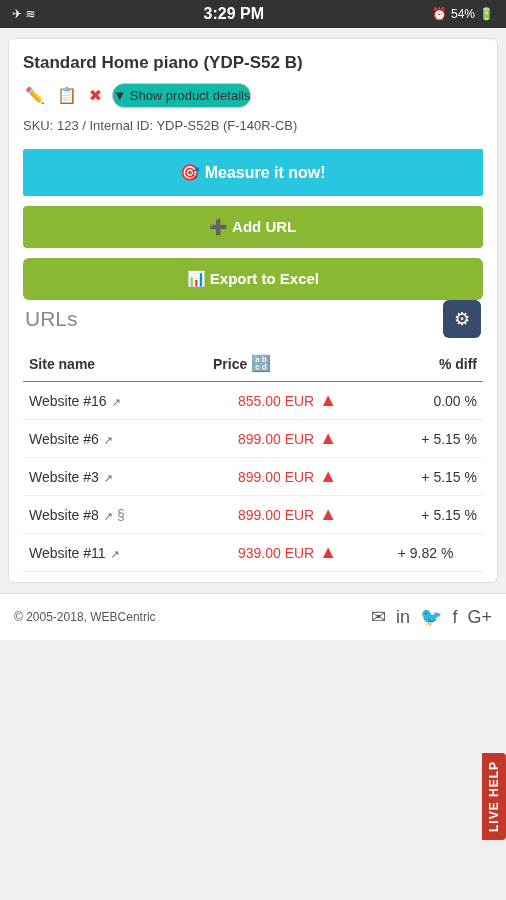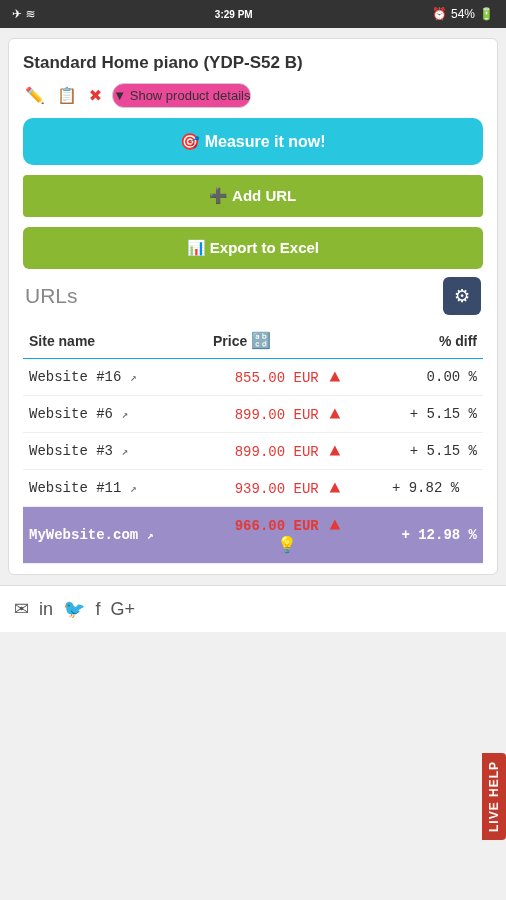--- a/index.html
+++ b/index.html
@@ -16,21 +16,21 @@
     .status-bar {
       background: #333;
       color: #fff;
       display: flex;
       justify-content: space-between;
       align-items: center;
       padding: 4px 12px;
       height: 28px;
     }
     .status-bar .left-icons { display: flex; align-items: center; gap: 6px; font-size: 12px; }
-    .status-bar .time { font-size: 10px; font-weight: bold; }
+    .status-bar .time { font-size: 16px; font-weight: bold; }
     .status-bar .right-icons { display: flex; align-items: center; gap: 4px; font-size: 12px; }
 
     
     .card {
       background: #fff;
       margin: 10px 8px;
       border-radius: 6px;
       border: 1px solid #ddd;
       padding: 14px 14px 10px 14px;
     }
@@ -51,21 +51,21 @@
 
     .icon-btn {
       background: none;
       border: none;
       cursor: pointer;
       font-size: 16px;
       padding: 2px;
     }
 
     .show-details-btn {
-      background: #ec4899;
+      background: #14b8a6;
       border: 1px solid #ccc;
       border-radius: 12px;
       padding: 4px 0;
       font-size: 13px;
       cursor: pointer;
       color: #333;
       display: flex;
       align-items: center;
       gap: 4px;
     }
@@ -76,21 +76,21 @@
       margin-bottom: 16px;
     }
 
     
     .btn-measure {
       display: block;
       width: 100%;
       background: #29c6e0;
       color: #fff;
       border: none;
-      border-radius: 10px;
+      border-radius: 2px;
       padding: 14px;
       font-size: 16px;
       font-weight: bold;
       cursor: pointer;
       margin-bottom: 10px;
       text-align: center;
     }
 
     .btn-add-url {
       display: block;
@@ -111,21 +111,21 @@
       display: block;
       width: 100%;
       background: #8ab833;
       color: #fff;
       border: none;
       border-radius: 6px;
       padding: 12px;
       font-size: 15px;
       font-weight: bold;
       cursor: pointer;
-      margin-bottom: 8px;
+      margin-bottom: 0;
       text-align: center;
     }
 
     
     .urls-header {
       display: flex;
       justify-content: space-between;
       align-items: center;
       margin-bottom: 8px;
       padding: 0 2px;
@@ -176,21 +176,20 @@
       background: #9b8dc8;
     }
 
     .price-table tbody tr.highlight td {
       color: #fff;
     }
 
     .price-table tbody td {
       padding: 8px 6px;
       vertical-align: middle;
-      font-family: Liberation Mono, monospace;
     }
 
     .site-name {
       font-weight: normal;
       color: #333;
     }
 
     .site-name.bold {
       font-weight: bold;
     }
@@ -310,20 +309,21 @@
 
   <div class="product-title">Standard Home piano (YDP-S52 B)</div>
 
   <div class="product-actions">
     <button class="icon-btn pencil-icon">✏️</button>
     <button class="icon-btn copy-icon">📋</button>
     <button class="icon-btn delete-icon">✖</button>
     <button class="show-details-btn">▼ Show product details</button>
   </div>
 
+  <div class="sku-line">SKU: 123 / Internal ID: YDP-S52B  (F-140R-CB)</div>
 
   <button class="btn-measure">🎯 Measure it now!</button>
   <button class="btn-add-url">➕ Add URL</button>
   <button class="btn-export">📊 Export to Excel</button>
 
   <div class="urls-header">
     <span class="urls-label">URLs</span>
     <button class="gear-btn">⚙</button>
   </div>
 
@@ -348,35 +348,36 @@
           <td class="site-name"><span>Website #6</span><span class="ext-link" style="cursor: pointer;"> ↗</span></td>
           <td style="text-align: center;"><span class="price-val">899.00 EUR</span><span class="arrow-up"> ▲</span></td>
           <td class="pct-diff" style="text-align: right;">+ 5.15 %</td>
         </tr>
         <tr>
           <td class="site-name"><span>Website #3</span><span class="ext-link" style="cursor: pointer;"> ↗</span></td>
           <td style="text-align: center;"><span class="price-val">899.00 EUR</span><span class="arrow-up"> ▲</span></td>
           <td class="pct-diff" style="text-align: right;">+ 5.15 %</td>
         </tr>
         <tr>
+          <td class="site-name"><span>Website #8</span><span class="ext-link" style="cursor: pointer;"> ↗</span><span style="color: rgb(136, 136, 136);"> §</span></td>
+          <td style="text-align: center;"><span class="price-val">899.00 EUR</span><span class="arrow-up"> ▲</span></td>
+          <td class="pct-diff" style="text-align: right;">+ 5.15 %</td>
+        </tr>
+        <tr>
           <td class="site-name"><span>Website #11</span><span class="ext-link" style="cursor: pointer;"> ↗</span></td>
           <td style="text-align: center;"><span class="price-val">939.00 EUR</span><span class="arrow-up"> ▲</span></td>
           <td class="pct-diff" style="text-align: center;">+ 9.82 %</td>
         </tr>
-        <tr class="highlight">
-          <td class="site-name bold"><span>MyWebsite.com</span><span class="ext-link-white" style="cursor: pointer;"> ↗</span></td>
-          <td style="text-align: center;"><span class="price-val highlight-price">966.00 EUR</span><span class="arrow-up"> ▲</span><div class="bulb-icon">💡</div></td>
-          <td class="pct-diff bold" style="text-align: right;">+ 12.98 %</td>
-        </tr>
       </tbody>
   </table>
 
 </div>
 
 <div class="footer">
+  <span class="footer-copy">© 2005-2018, WEBCentric</span>
   <div class="footer-icons">
     <span class="footer-icon">✉</span>
     <span class="footer-icon">in</span>
     <span class="footer-icon">🐦</span>
     <span class="footer-icon">f</span>
     <span class="footer-icon">G+</span>
   </div>
 </div>
 
 <div class="live-help">LIVE HELP</div>

